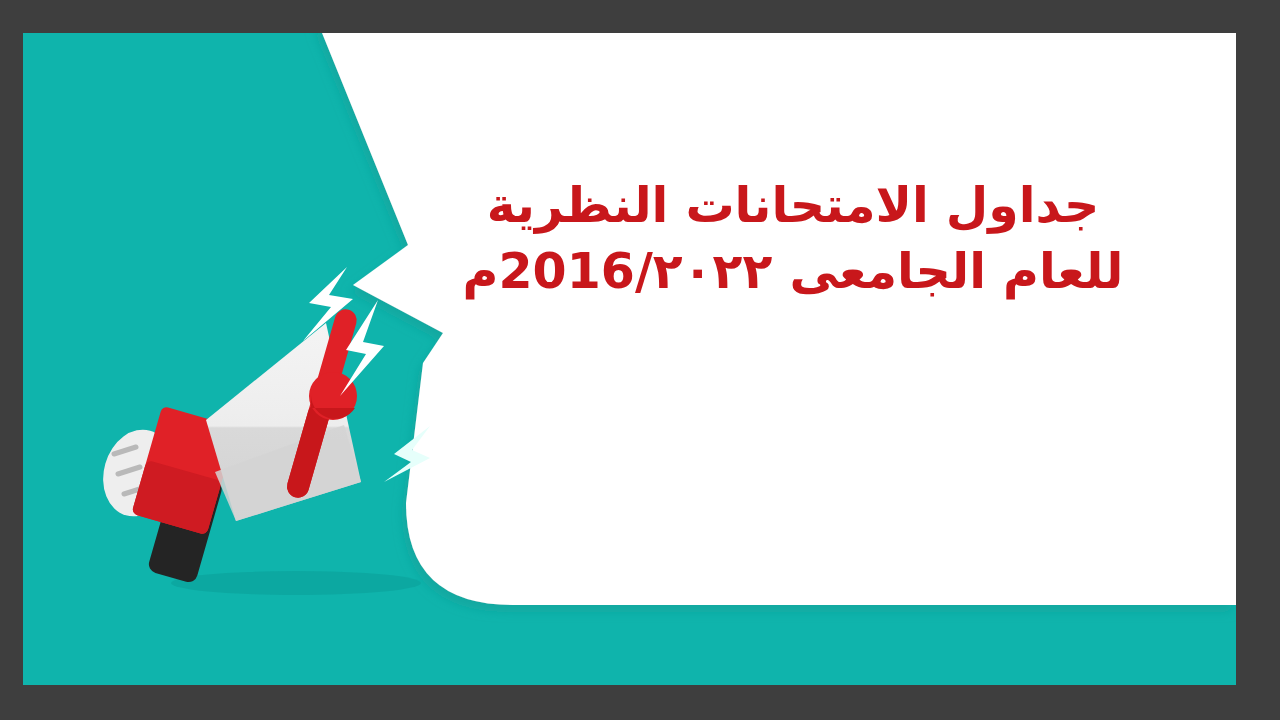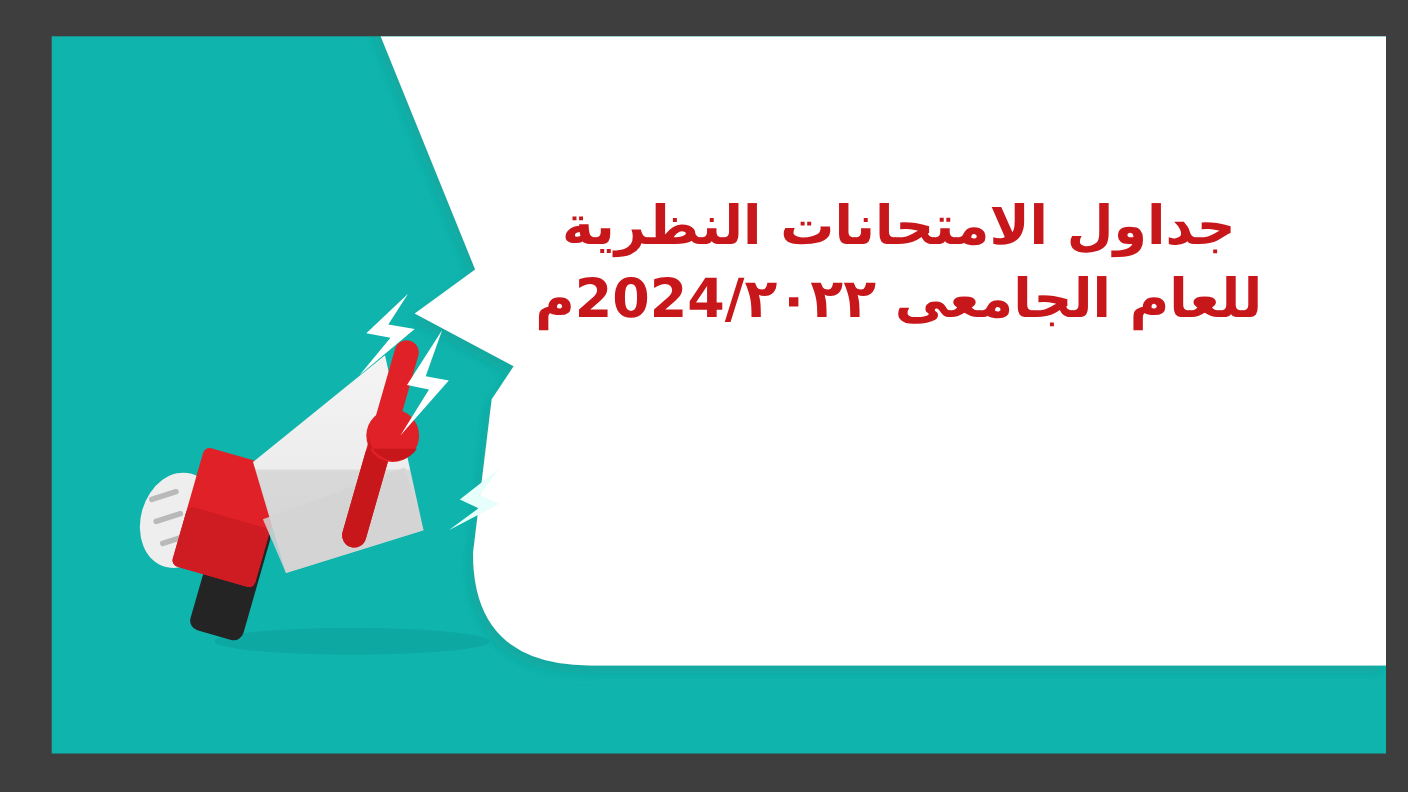--- a/index.html
+++ b/index.html
@@ -15,21 +15,21 @@
   #stage {
     position: relative;
     width: 1280px;
     height: 720px;
     background: #3e3e3e;
   }
 
   
   #poster {
     position: absolute;
-    left: 47px;
+    left: 23px;
     top: 33px;
     width: 1213px;
     height: 652px;
     background: #0fb4ac;
     overflow: hidden;
   }
 
   
   #bubble {
     position: absolute;
@@ -144,17 +144,17 @@
       <path fill="#ffffff" d="M 300 22 L 268 72 L 288 76 L 262 118 L 306 68 L 285 64 Z"></path>
       <path fill="#e6fffb" d="M 352 148 L 316 176 L 333 184 L 306 204 L 352 180 L 334 172 Z"></path>
     </svg>
 
     <svg style="position:absolute;left:272px;top:228px;width:70px;height:90px;z-index:6" viewBox="0 0 70 90" aria-hidden="true">
       <path fill="#ffffff" d="M 52 6 L 14 42 L 36 46 L 8 80 L 58 38 L 34 34 Z"></path>
     </svg>
 
     <div id="title-block" class="no-sel">
       <div class="title-line">جداول الامتحانات النظرية</div>
-      <div class="title-line">للعام الجامعى 2024/٢٠٢٢م</div>
+      <div class="title-line">للعام الجامعى 2016/٢٠٢٢م</div>
     </div>
 
   </div>
 </div>
 
 </body></html>

